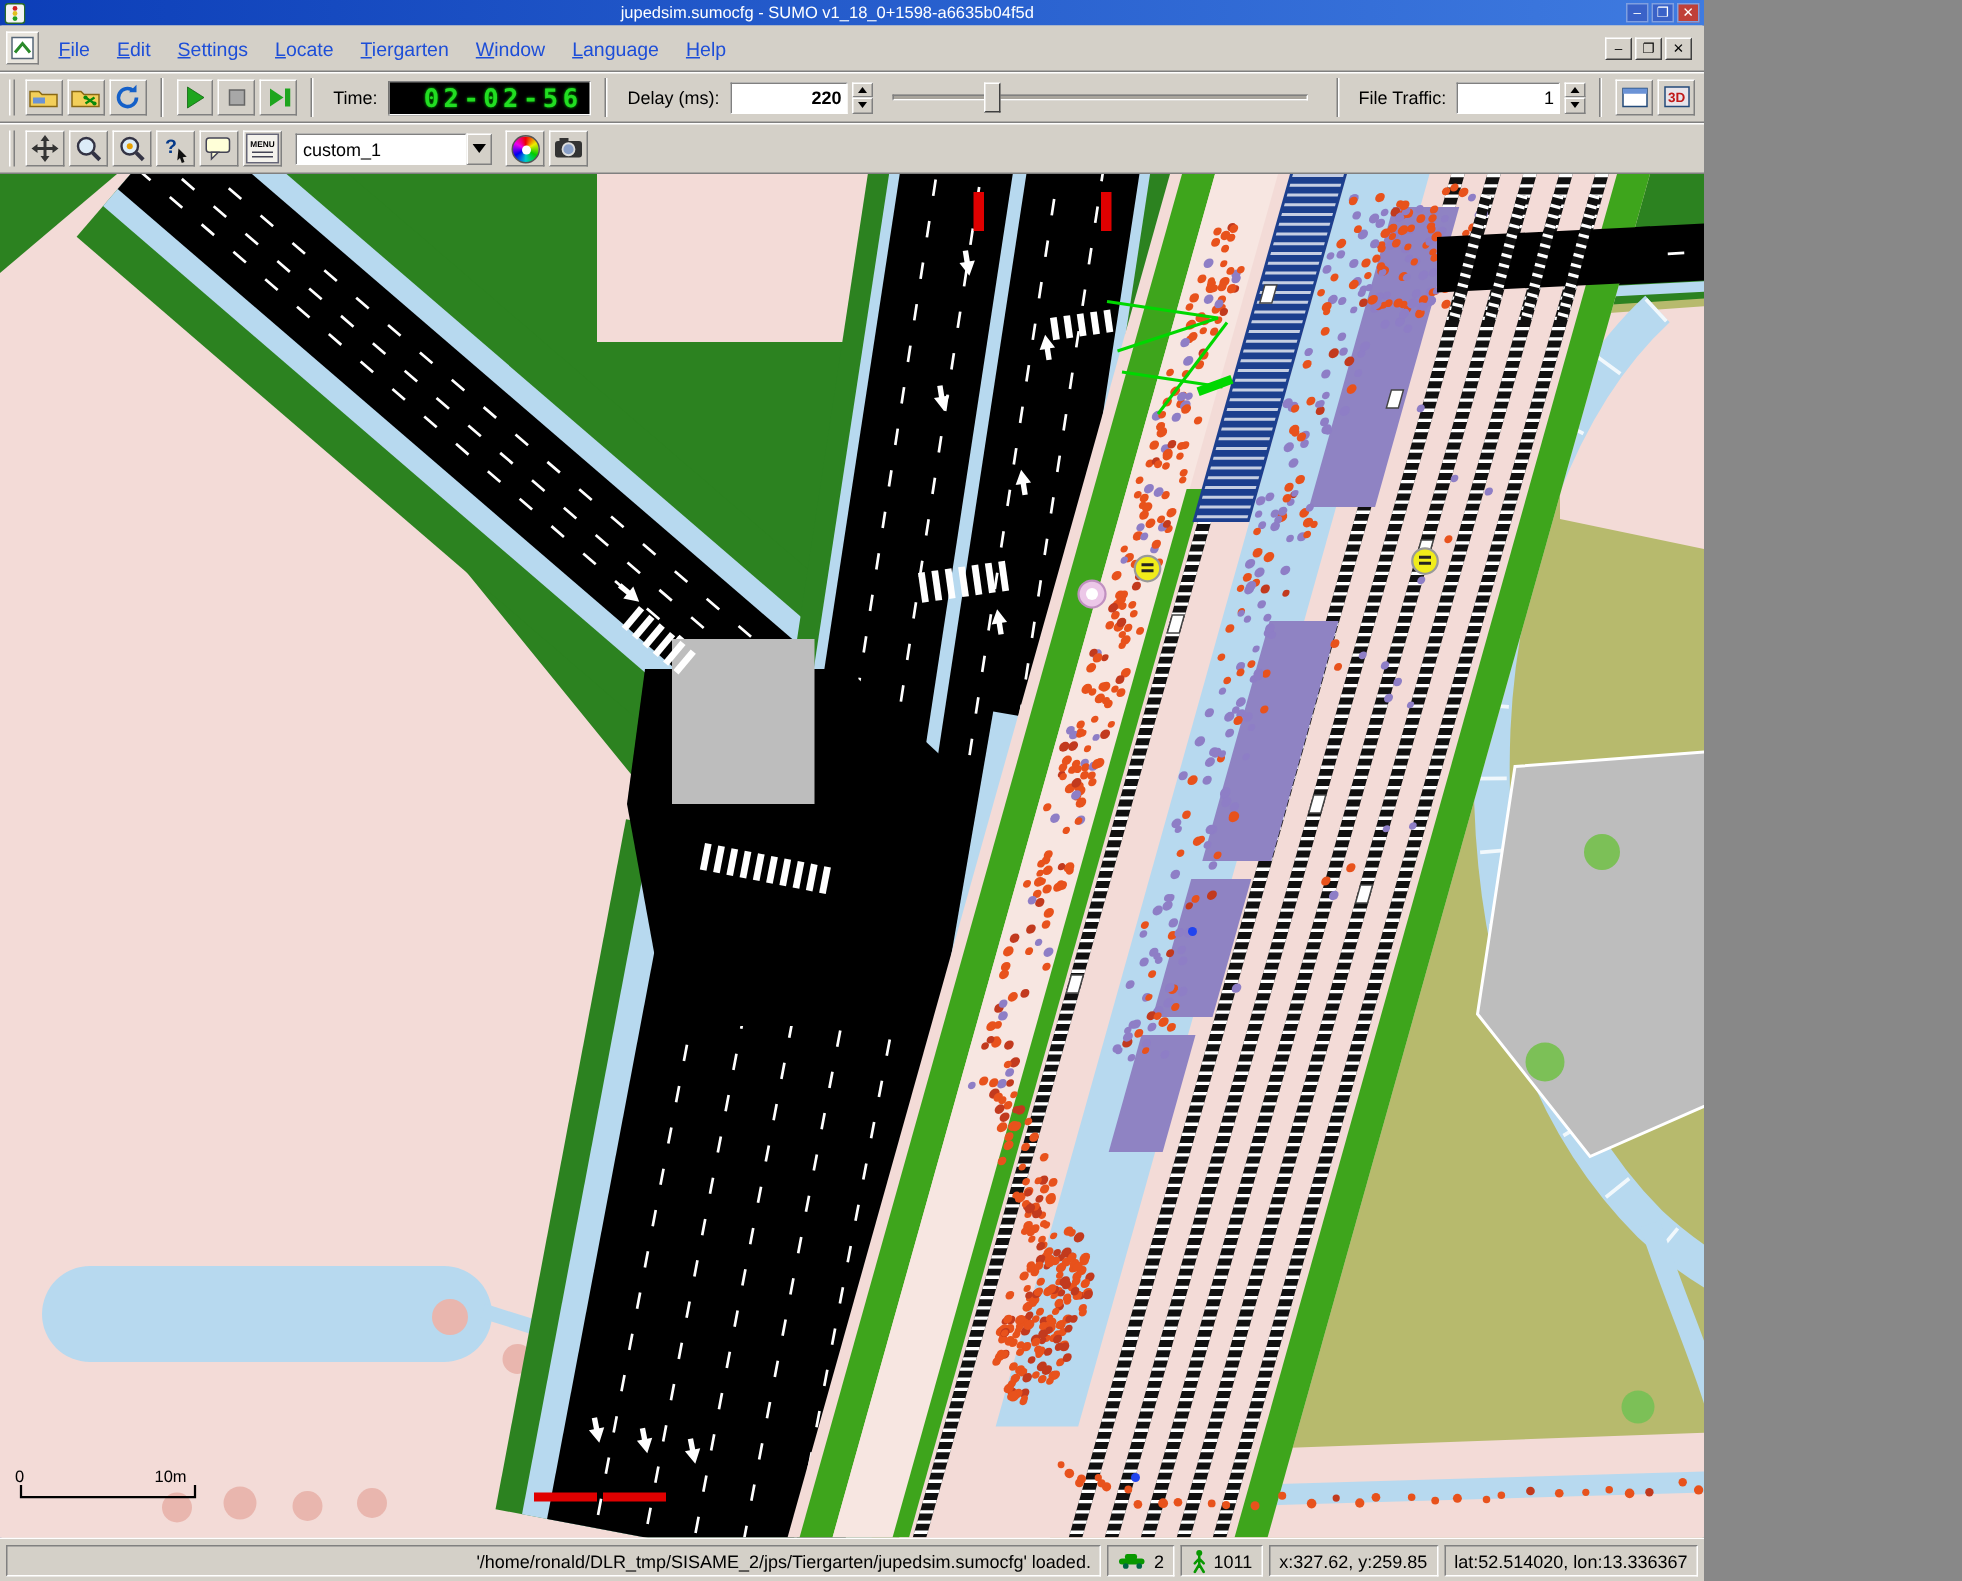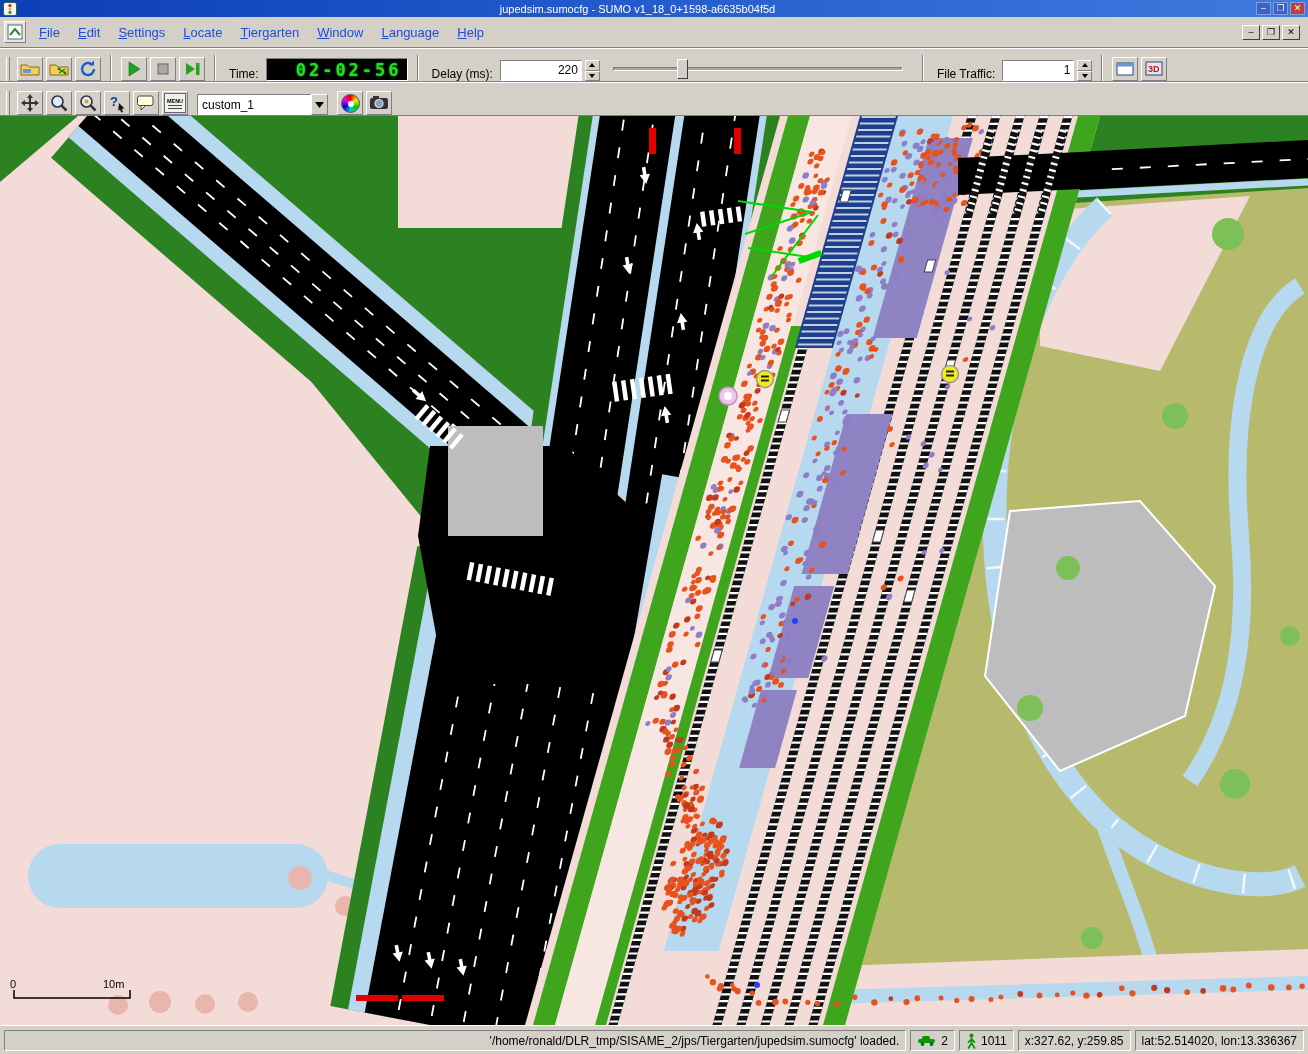--- a/index.html
+++ b/index.html
@@ -3,54 +3,54 @@
 <meta charset="utf-8">
 <style>
   :root{
     --c-chrome:#d4d0c8; --c-pink:#f3dbd7; --c-grass:#2c8220; --c-verge:#3ea51c;
     --c-blue:#b7d9ef; --c-park:#b7ba6d; --c-purple:#8f83c3; --c-navy:#1c3f8e;
     --c-tree:#7cc057; --c-orange:#e8521c; --c-red:#c23a1e; --c-violet:#8e7ec6;
     --c-lcd:#22dd22; --c-title1:#0c3eb8; --c-title2:#3f7be0;
   }
   *{box-sizing:border-box; margin:0; padding:0;}
   body{font-family:"Liberation Sans",sans-serif; background:#888; user-select:none;}
-  .window{width:1308px;height:1054px;background:var(--c-chrome);display:flex;flex-direction:column;
+  .window{width:1136px;height:1054px;background:var(--c-chrome);display:flex;flex-direction:column;
           box-shadow:inset 0 0 0 1px #0c2f8a; overflow:hidden;}
   
   .titlebar{height:17px;background:linear-gradient(to right,var(--c-title1),var(--c-title2));
             color:#fff;display:flex;align-items:center;padding:0 3px;flex:0 0 17px;}
   .titlebar .ttext{flex:1;text-align:center;font-size:11px;white-space:nowrap;overflow:hidden;}
   .tb-btn{width:15px;height:13px;margin-left:2px;font-size:9px;line-height:11px;text-align:center;
           color:#fff;background:#3a62c8;border:1px solid #7f9fe0;}
   .tb-btn.close{background:#c04038;}
   .appicon{width:14px;height:14px;margin-right:4px;}
   
   .menubar{height:31px;display:flex;align-items:center;padding:0 4px;flex:0 0 31px;
            border-bottom:1px solid #808080;background:var(--c-chrome);}
   .menu-item{display:inline-block;font-size:13px;padding:5px 9px;color:#1d4ed8;}
   .menu-item::first-letter{text-decoration:underline;}
   .menu-appicon{width:22px;height:22px;border:1px solid;border-color:#fff #808080 #808080 #fff;
                 display:flex;align-items:center;justify-content:center;margin-right:4px;background:#e8e4dc;}
   .win-ctrls{margin-left:auto;display:flex;gap:2px;padding-right:4px;}
   .winbtn{width:18px;height:15px;background:var(--c-chrome);border:1px solid;
           border-color:#fff #404040 #404040 #fff;font-size:9px;line-height:13px;text-align:center;color:#000;}
   
-  .tb{height:34px;display:flex;align-items:flex-end;gap:3px;padding:0 6px;flex:0 0 34px;
+  .tb{height:34px;display:flex;align-items:center;gap:3px;padding:0 6px;flex:0 0 34px;
       background:var(--c-chrome);border-top:1px solid #fff;border-bottom:1px solid #808080;}
   .grip{width:4px;height:24px;border-left:1px solid #fff;border-right:1px solid #808080;margin-right:4px;}
   .tbtn{width:26px;height:24px;display:flex;align-items:center;justify-content:center;
         background:var(--c-chrome);border:1px solid;border-color:#fff #808080 #808080 #fff;}
   .sep{width:2px;height:26px;border-left:1px solid #808080;border-right:1px solid #fff;margin:0 6px;}
   .lbl{font-size:12px;margin:0 4px;white-space:nowrap;}
   .lcd{width:142px;height:23px;background:#000;color:var(--c-lcd);font-family:"DejaVu Sans Mono",monospace;
        font-size:17px;font-weight:bold;letter-spacing:3px;text-align:right;padding:1px 5px 0 0;
        border:1px solid;border-color:#808080 #fff #fff #808080;text-shadow:0 0 2px #0c0;}
   .numbox{height:21px;background:#fff;border:1px solid;border-color:#808080 #fff #fff #808080;
           font-size:12px;text-align:right;padding:2px 3px 0 0;}
-  .numbox.delay{width:82px;} .numbox.scale{width:72px;}
+  .numbox.delay{width:82px;font-weight:bold;} .numbox.scale{width:72px;}
   .spin{display:flex;flex-direction:column;width:15px;height:21px;}
   .spin div{flex:1;background:var(--c-chrome);border:1px solid;border-color:#fff #808080 #808080 #fff;
             display:flex;align-items:center;justify-content:center;}
   .arrow-up{width:0;height:0;border-left:3px solid transparent;border-right:3px solid transparent;border-bottom:4px solid #000;}
   .arrow-dn{width:0;height:0;border-left:3px solid transparent;border-right:3px solid transparent;border-top:4px solid #000;}
   .slider{width:290px;height:24px;position:relative;margin:0 10px;}
   .slider .groove{position:absolute;left:0;right:0;top:10px;height:4px;background:#a8a49c;
                   border:1px solid;border-color:#808080 #fff #fff #808080;}
   .slider .thumb{position:absolute;left:22%;top:2px;width:11px;height:20px;background:var(--c-chrome);
                  border:1px solid;border-color:#fff #404040 #404040 #fff;}

